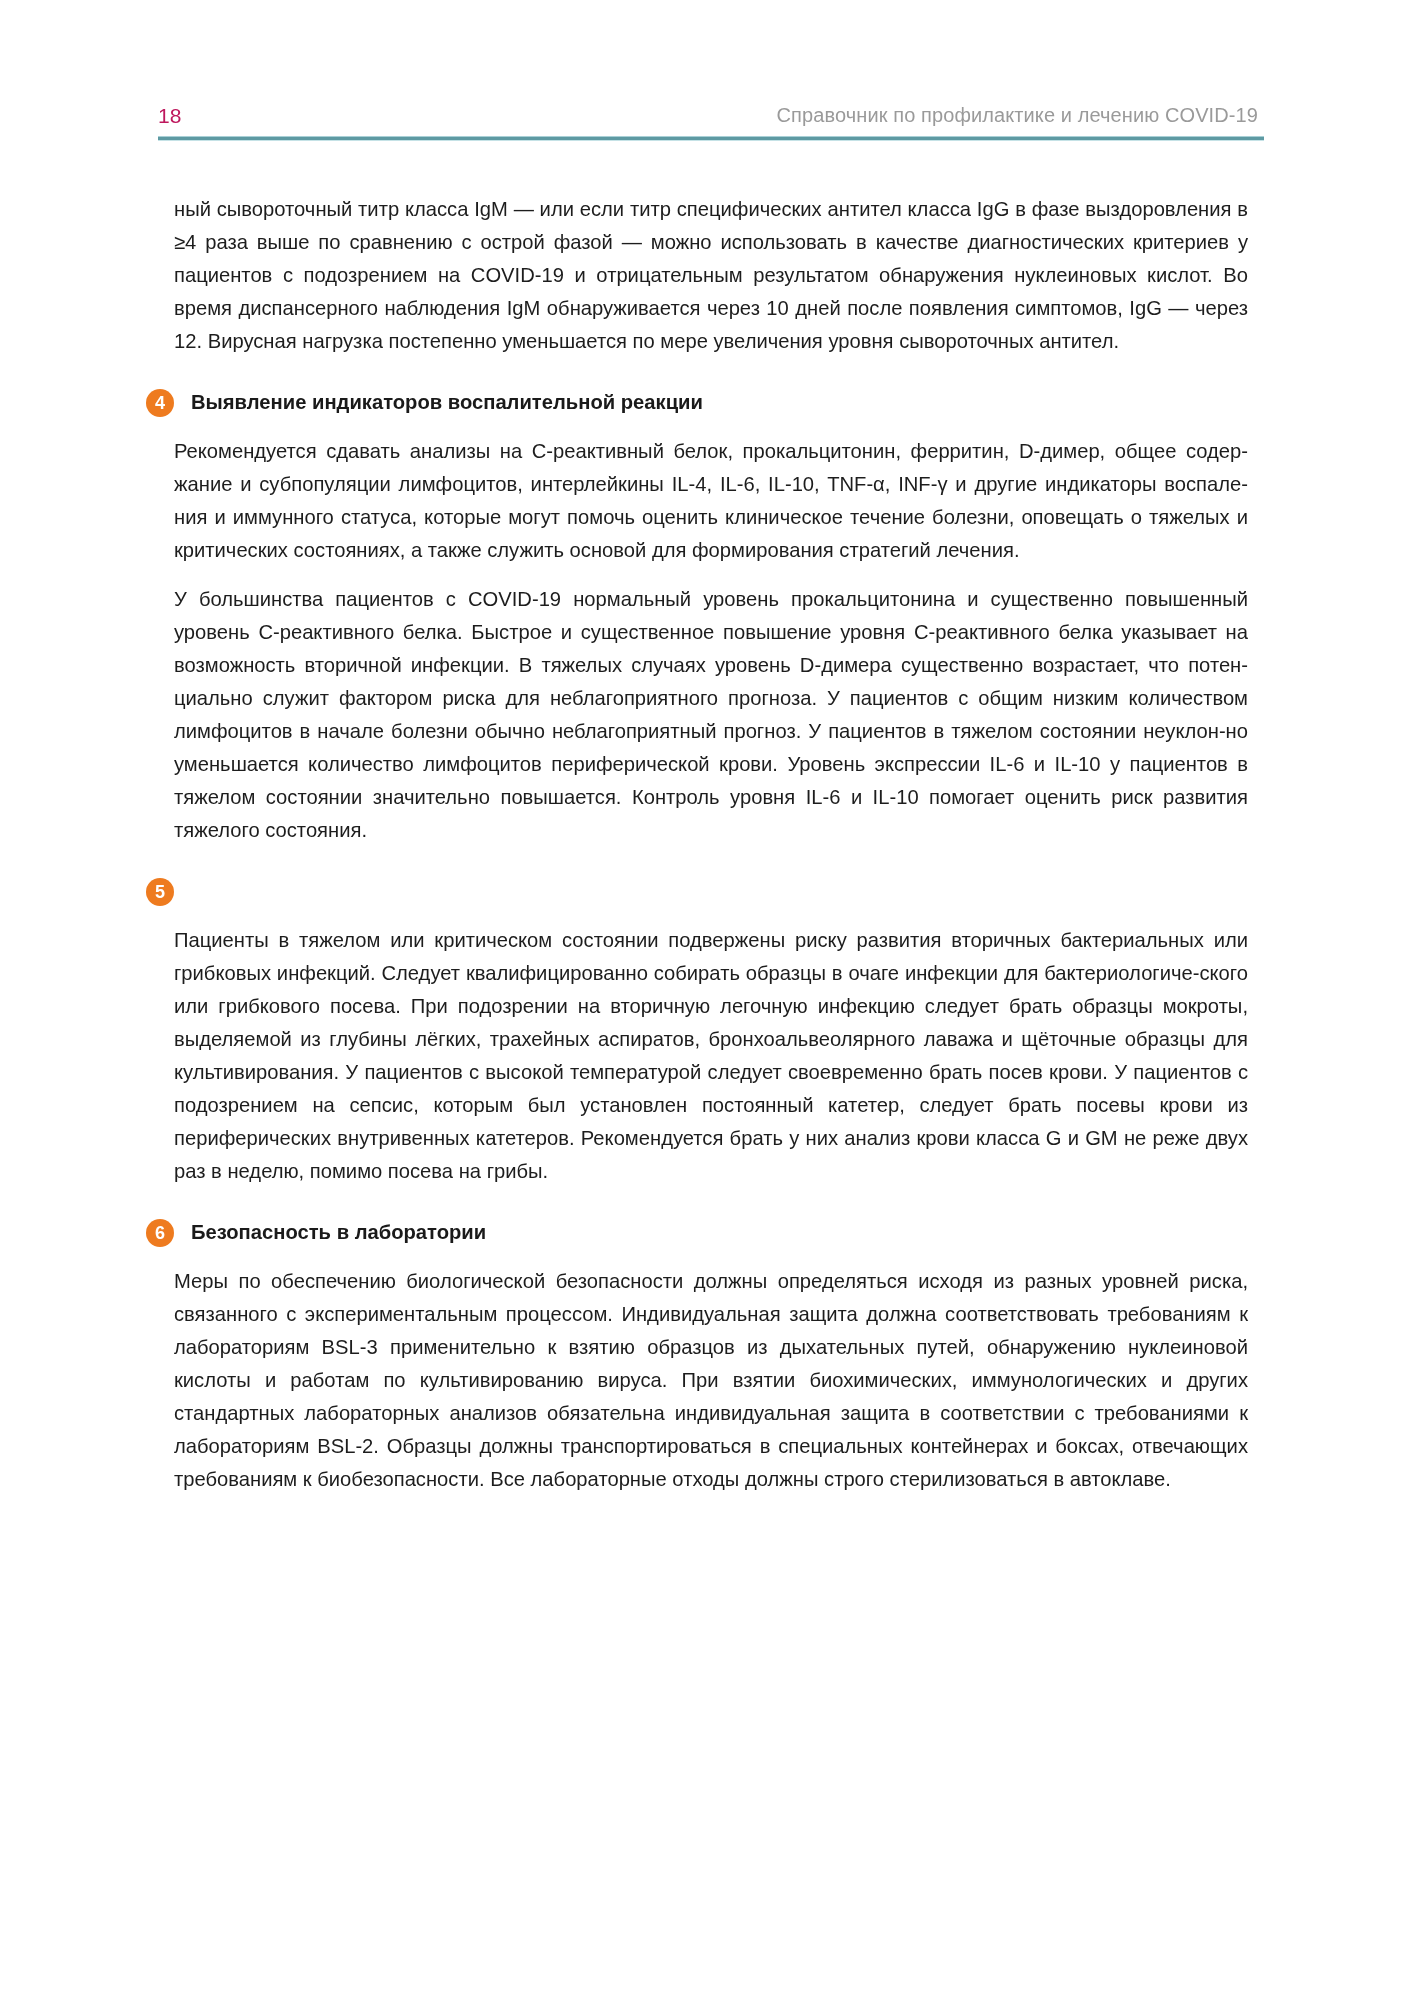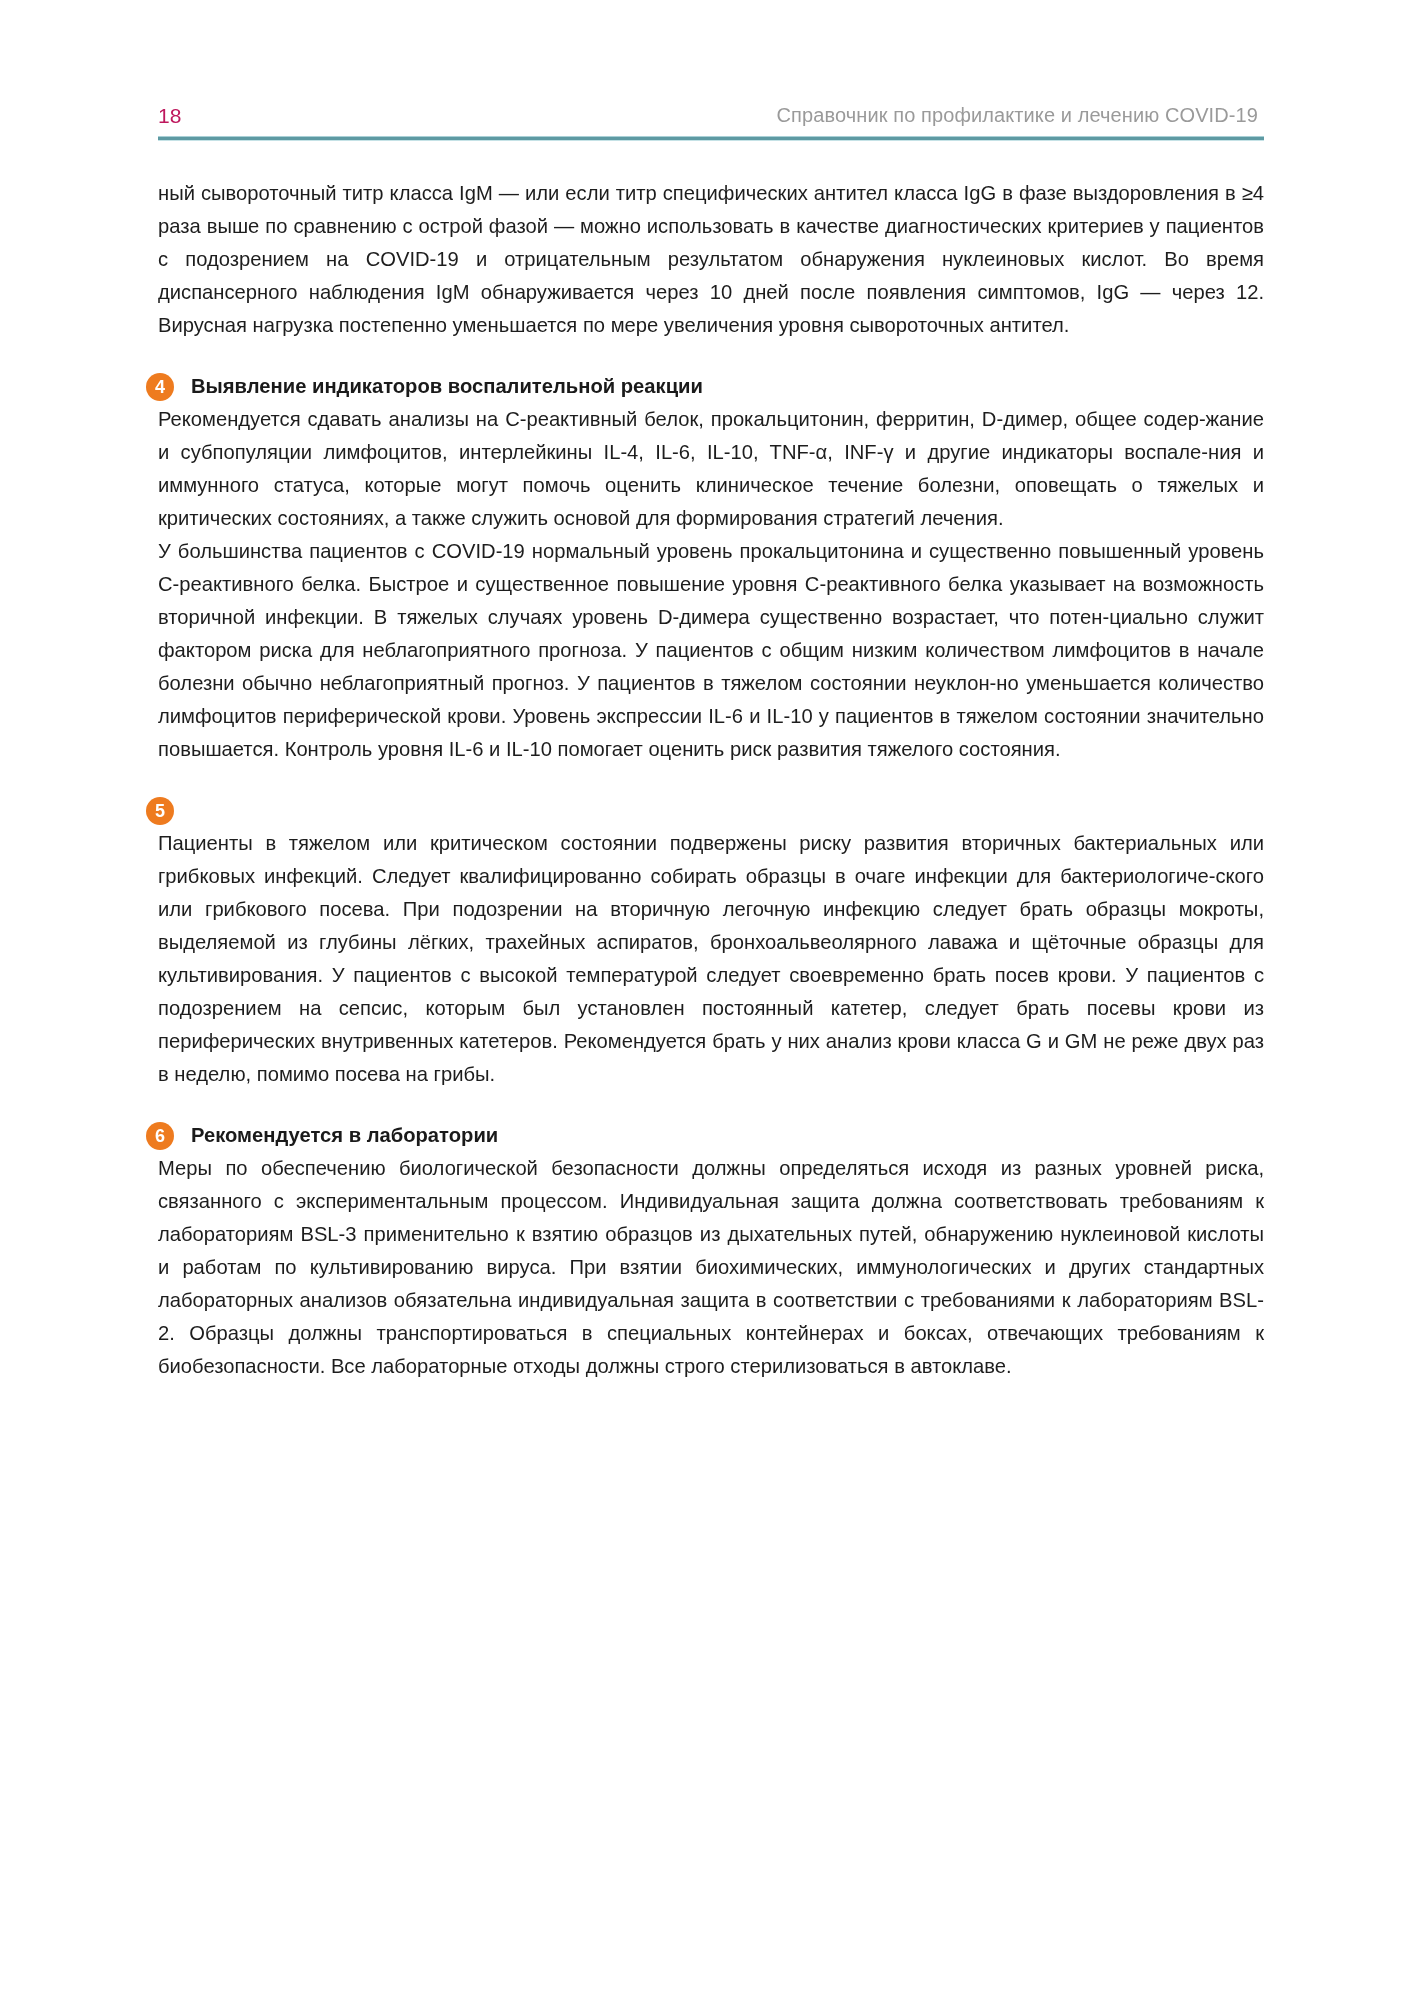--- a/index.html
+++ b/index.html
@@ -48,21 +48,21 @@
       border-bottom: 1px solid #c5e2e6;
       box-sizing: content-box;
     }
     .content {
       position: absolute;
       left: 158px;
       top: 177px;
       width: 1106px;
     }
     p.body {
-      margin: 0;
+      margin: 16px;
       font-size: 20.2px;
       line-height: 33px;
       text-align: justify;
       text-align-last: left;
       color: #1d1d1d;
     }
     .section {
       margin-top: 28px;
     }
     .section-heading {
@@ -118,17 +118,17 @@
   <div class="section">
     <div class="section-heading">
       <span class="badge" style="background: rgb(238, 123, 31);">5</span>
     </div>
     <p class="body">Пациенты в тяжелом или критическом состоянии подвержены риску развития вторичных бактериальных или грибковых инфекций. Следует квалифицированно собирать образцы в очаге инфекции для бактериологиче-ского или грибкового посева. При подозрении на вторичную легочную инфекцию следует брать образцы мокроты, выделяемой из глубины лёгких, трахейных аспиратов, бронхоальвеолярного лаважа и щёточные образцы для культивирования. У пациентов с высокой температурой следует своевременно брать посев крови. У пациентов с подозрением на сепсис, которым был установлен постоянный катетер, следует брать посевы крови из периферических внутривенных катетеров. Рекомендуется брать у них анализ крови класса G и GM не реже двух раз в неделю, помимо посева на грибы.</p>
   </div>
 
   <div class="section">
     <div class="section-heading">
       <span class="badge" style="background: rgb(238, 123, 31);">6</span>
-      <span class="heading-text">Рекомендуется в лаборатории</span>
+      <span class="heading-text">Безопасность в лаборатории</span>
     </div>
     <p class="body">Меры по обеспечению биологической безопасности должны определяться исходя из разных уровней риска, связанного с экспериментальным процессом. Индивидуальная защита должна соответствовать требованиям к лабораториям BSL-3 применительно к взятию образцов из дыхательных путей, обнаружению нуклеиновой кислоты и работам по культивированию вируса. При взятии биохимических, иммунологических и других стандартных лабораторных анализов обязательна индивидуальная защита в соответствии с требованиями к лабораториям BSL-2. Образцы должны транспортироваться в специальных контейнерах и боксах, отвечающих требованиям к биобезопасности. Все лабораторные отходы должны строго стерилизоваться в автоклаве.</p>
   </div>
 </div>
 
 </body></html>

